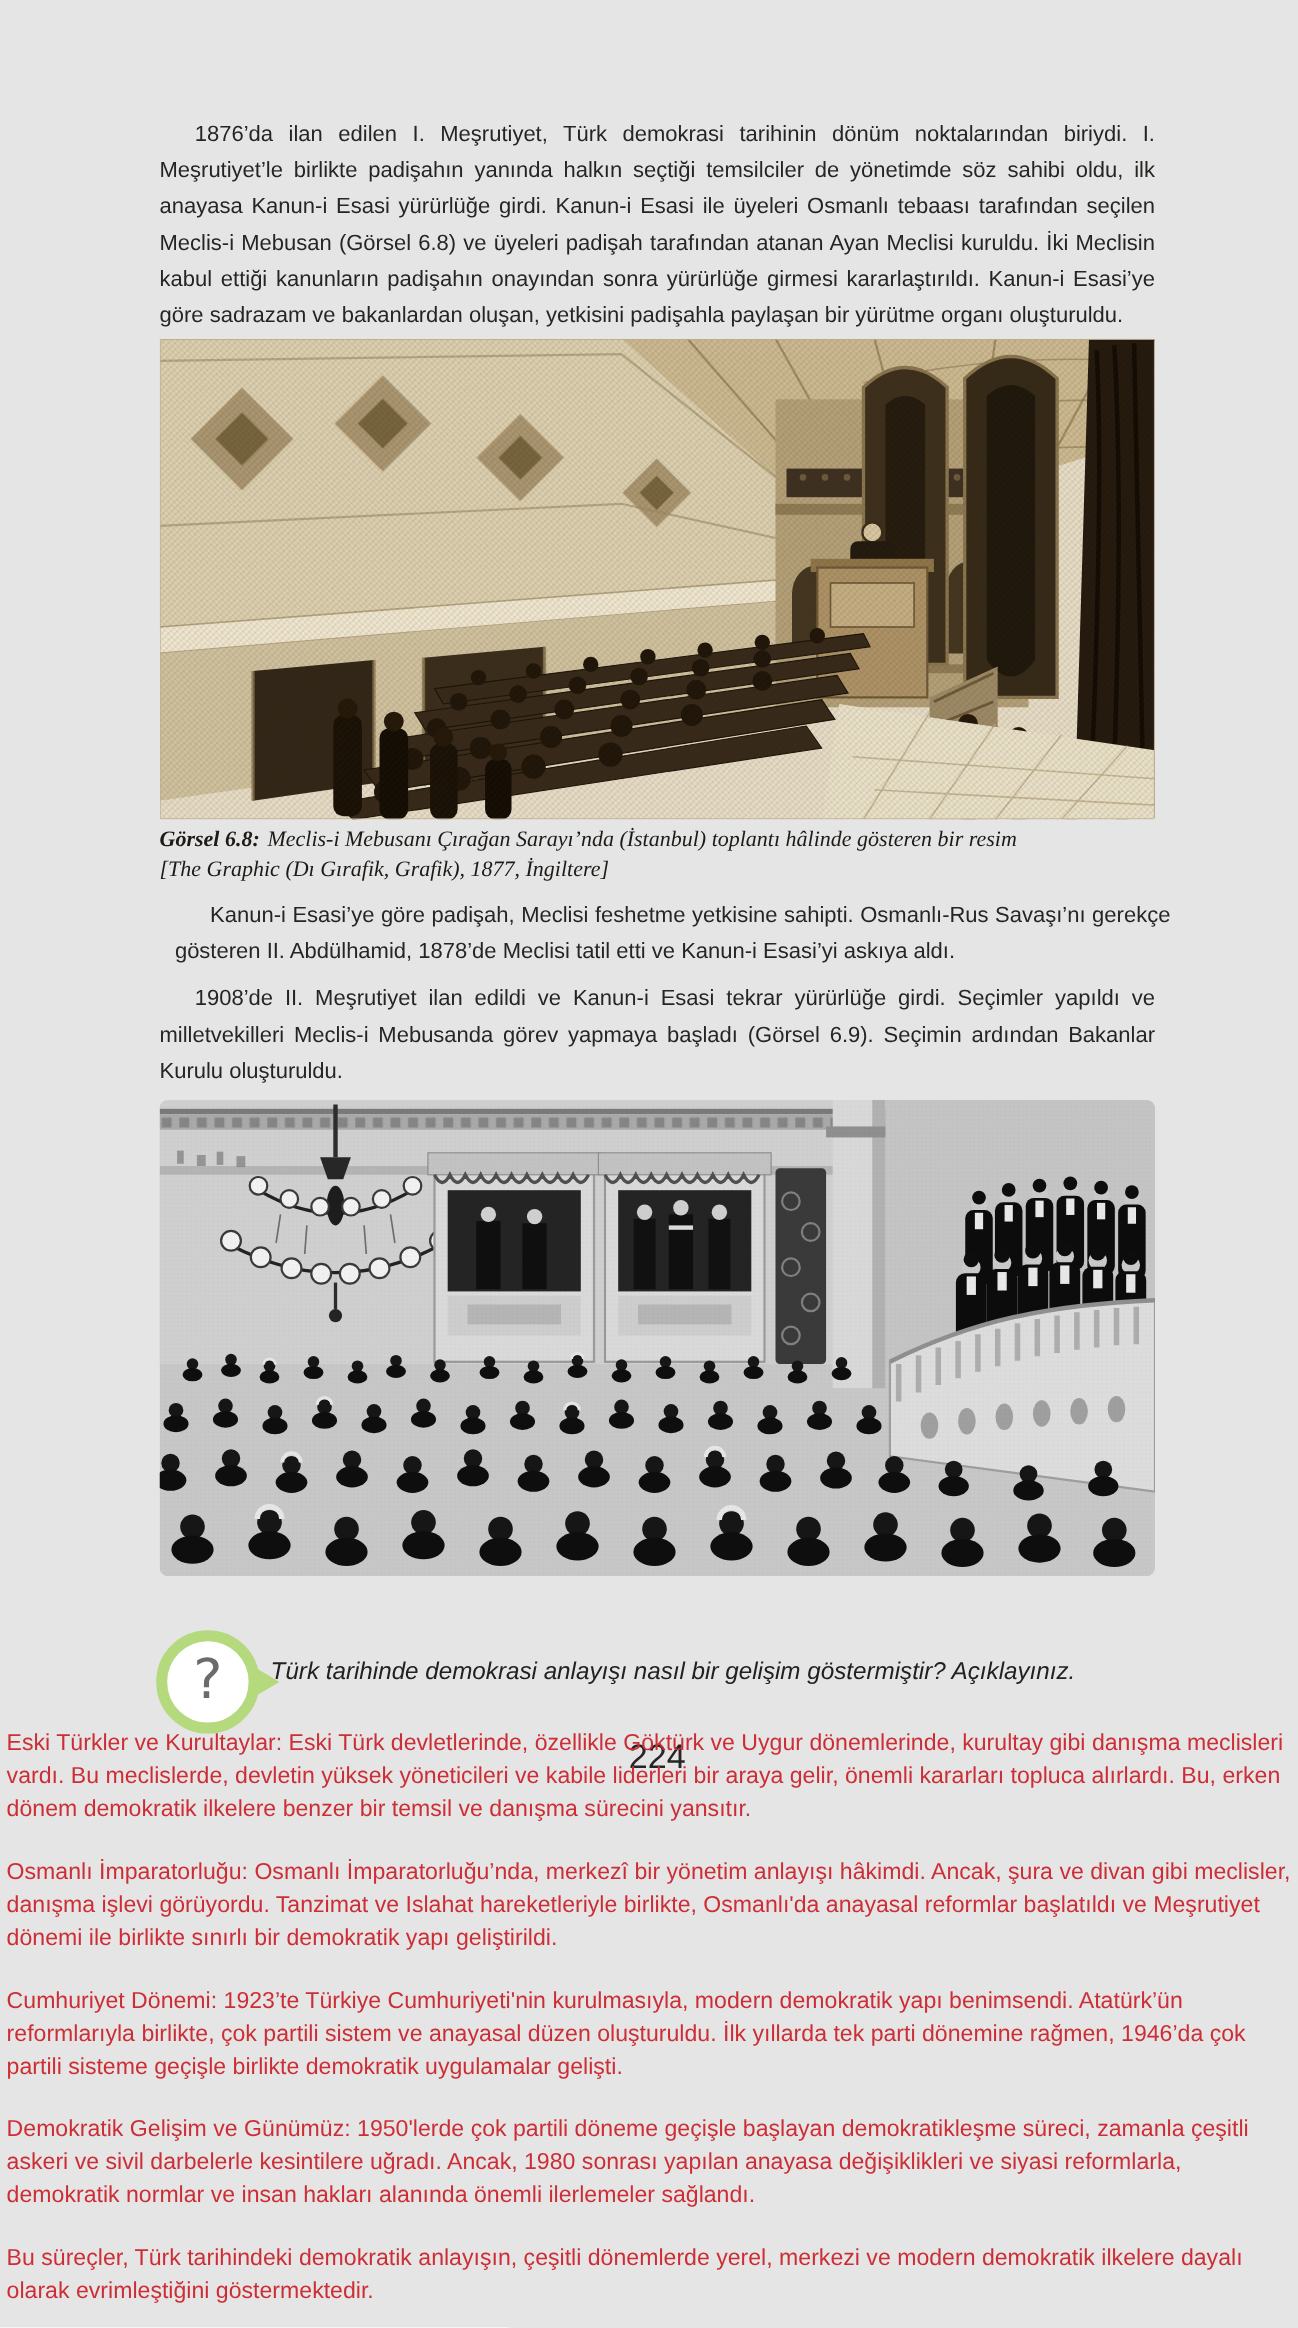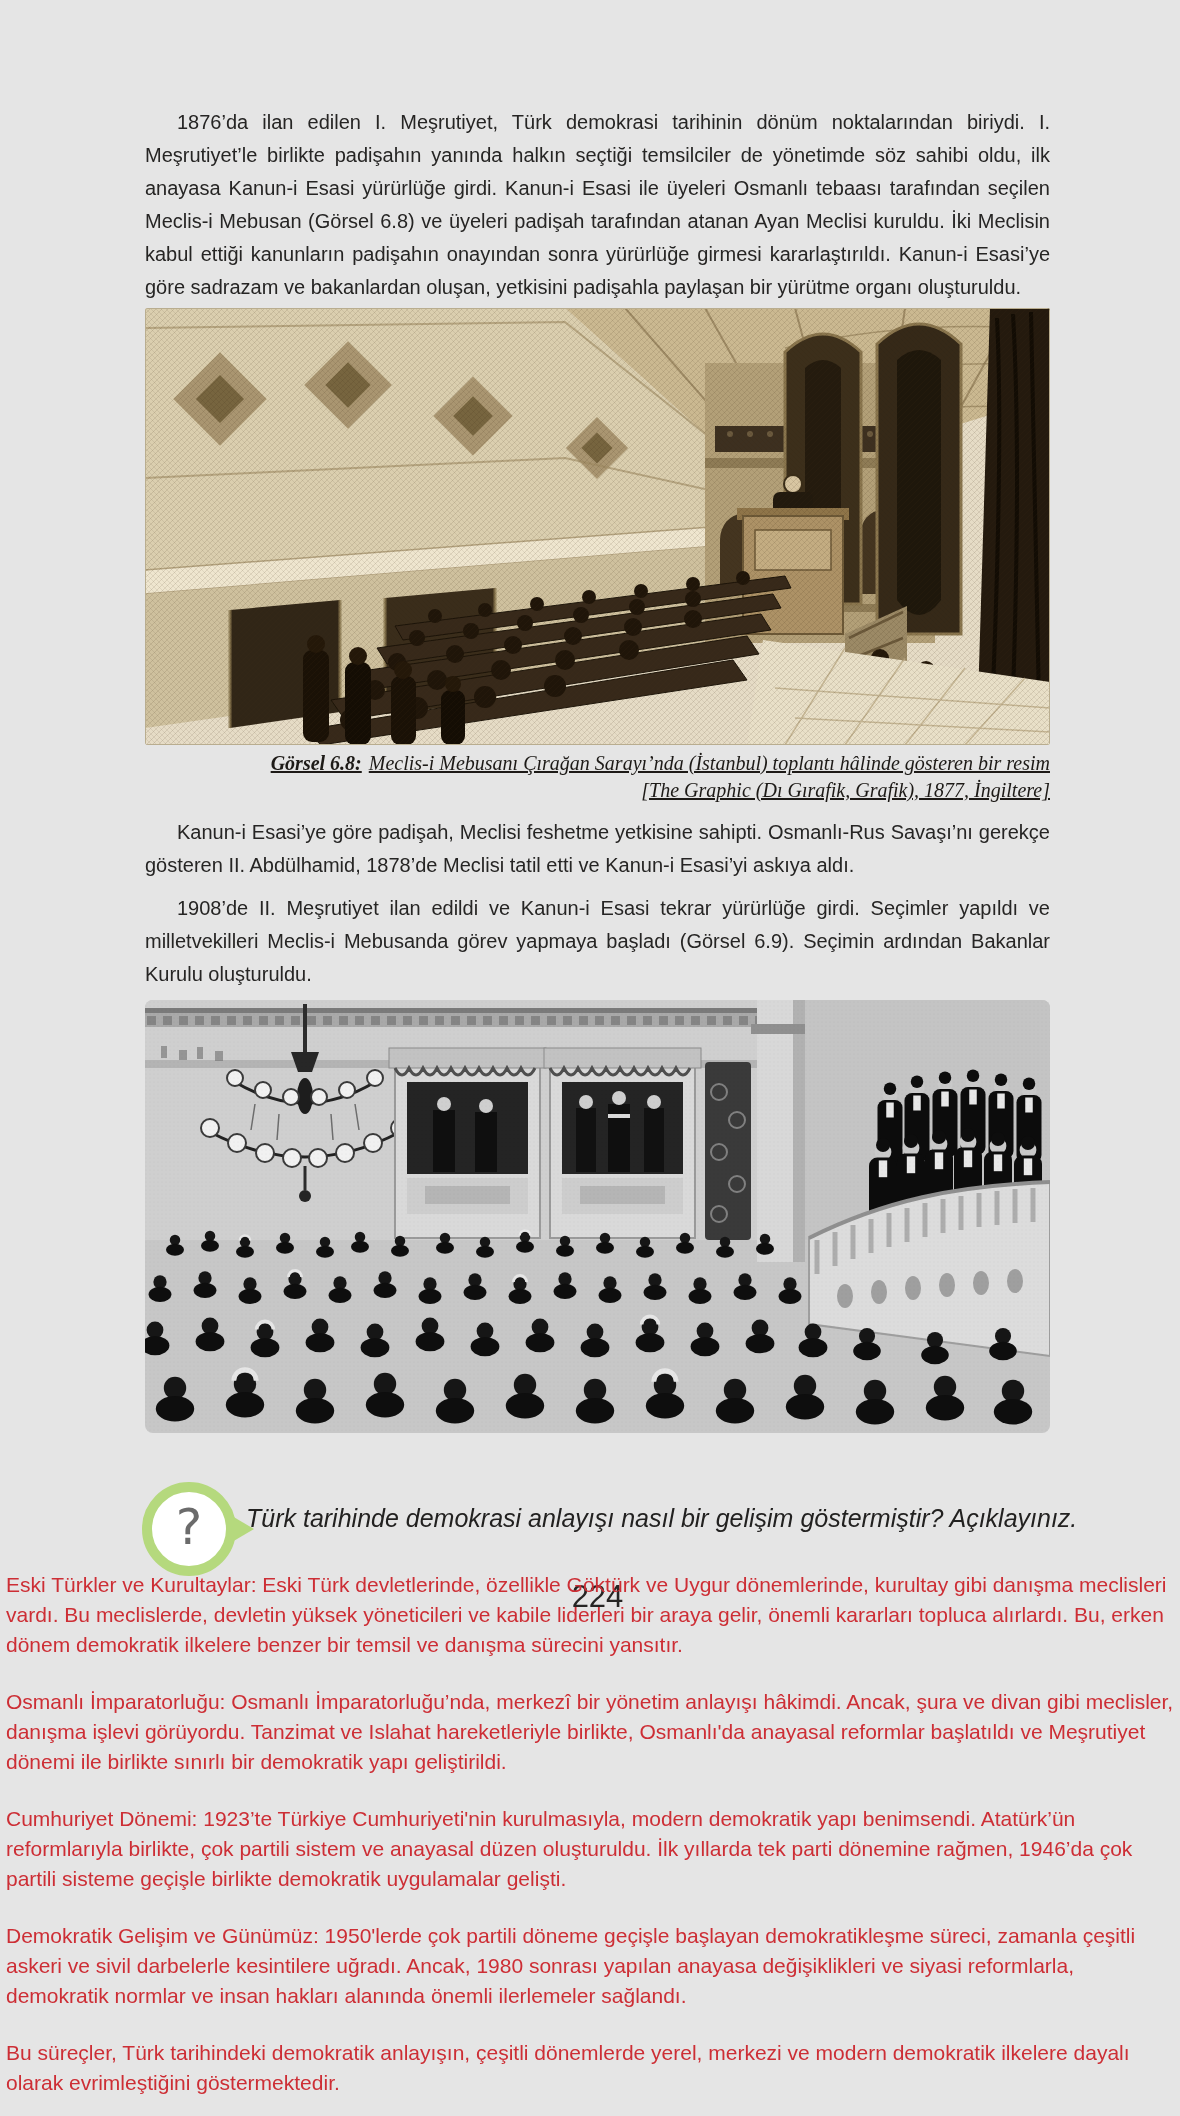--- a/index.html
+++ b/index.html
@@ -3,46 +3,46 @@
 <meta charset="utf-8">
 <style>
   html,body{margin:0;padding:0;background:#ffffff;}
   .page{position:relative;width:1180px;height:2116px;background:#e5e5e5;overflow:hidden;
         font-family:"Liberation Sans",sans-serif;color:#2b2a29;}
   
   .body-text{position:absolute;left:145px;width:905px;margin:0;
              font-size:20px;line-height:33px;text-align:justify;color:#262524;}
   .body-text{text-indent:32px;}
   .p1{top:106px;}
-  .p2{top:816px;}
+  .p2{top:816px;margin-left:14px;}
   .p3{top:892px;}
   
   .fig{position:absolute;left:145px;width:905px;overflow:hidden;}
   .fig svg{display:block;}
   .fig1{top:308px;height:437px;border-radius:3px;}
   .fig2{top:1000px;height:433px;border-radius:8px;}
   
-  .caption{position:absolute;left:145px;width:905px;text-align:right;
+  .caption{position:absolute;left:145px;width:905px;text-align:left;
            font-family:"Liberation Serif",serif;font-style:italic;
-           font-size:20px;line-height:27px;color:#1d1a17;text-decoration:underline;}
+           font-size:20px;line-height:27px;color:#1d1a17;}
   .caption .cap-label{font-weight:bold;margin-right:7px;}
   .cap1{top:750px;}
   .cap2{top:1444px;}
   
   .q-icon-wrap{position:absolute;left:142px;top:1482px;width:116px;height:96px;}
   .q-circle{position:absolute;left:0;top:0;width:74px;height:74px;background:#ffffff;
             border:10px solid #b5d97d;border-radius:50%;
             display:flex;align-items:center;justify-content:center;}
   .q-glyph{font-family:"DejaVu Sans",sans-serif;font-size:50px;line-height:1;
            color:#6b6b6b;transform:translateY(-2px);}
   .q-tail{position:absolute;left:90px;top:34px;width:0;height:0;
           border-top:13px solid transparent;border-bottom:13px solid transparent;
           border-left:22px solid #b5d97d;}
   .q-text{position:absolute;left:246px;top:1502px;width:860px;margin:0;
-          font-style:italic;font-size:25px;line-height:33px;color:#222120;}
+          font-style:italic;font-size:22px;line-height:33px;color:#222120;}
   
   .pagenum{position:absolute;left:145px;top:1583px;width:905px;text-align:center;
            font-size:31px;line-height:28px;color:#262524;z-index:1;}
   
   .answers{position:absolute;left:6px;top:1570px;width:1168px;z-index:2;
            font-size:21px;line-height:30px;color:#cd2e35;text-align:left;}
   .answers p{margin:0 0 27px 0;}
 </style>
 </head>
 <body>

